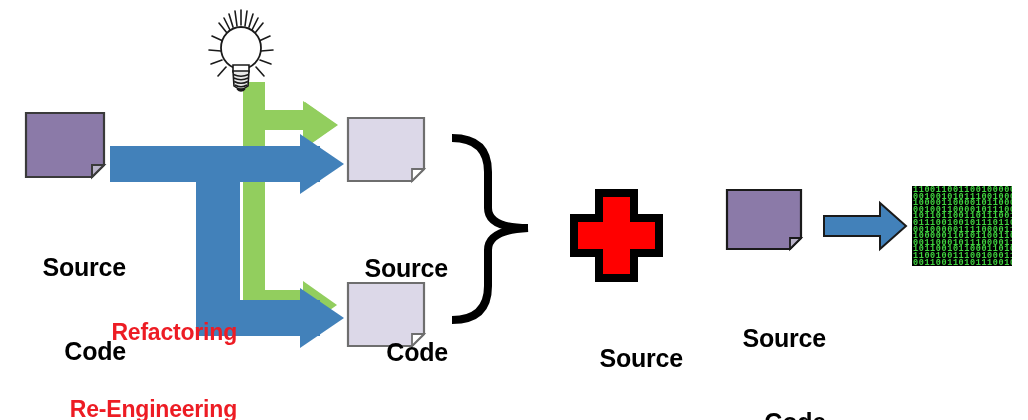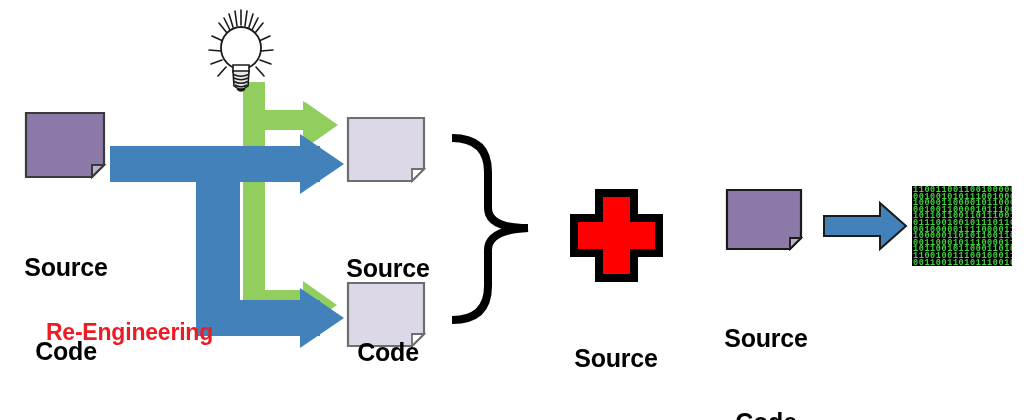--- a/index.html
+++ b/index.html
@@ -7,21 +7,21 @@
     width:1028px;height:420px;
     font-family:"Liberation Sans", sans-serif;
     overflow:hidden;
     position:relative;
   }
   #stage{position:absolute;left:0;top:0;width:1028px;height:420px;}
   .label{
     position:absolute;
     font-weight:bold;
     color:#000000;
-    text-align:center;
+    text-align:right;
     line-height:1.12;
     white-space:pre;
     letter-spacing:-0.2px;
   }
   .label.red{color:#ED1C24;}
   svg{display:block;}
   .abs{position:absolute;}
 </style>
 </head>
 <body>
@@ -140,20 +140,21 @@
 1100100111001000110
 0011001101011100101</div>
   </div>
 
   <div class="label" style="left:6px;top:197px;width:120px;font-size:25px;">
     <div>Source</div>
     <div>Code</div>
   </div>
 
   <div class="label red" style="left:22px;top:268px;width:215px;font-size:23px;">
+    <div>Refactoring</div>
     <div>Re-Engineering</div>
   </div>
 
   <div class="label" style="left:328px;top:198px;width:120px;font-size:25px;">
     <div>Source</div>
     <div>Code</div>
   </div>
 
   <div class="label" style="left:324px;top:360px;width:145px;font-size:25px;">
     <div>Concerns</div>

